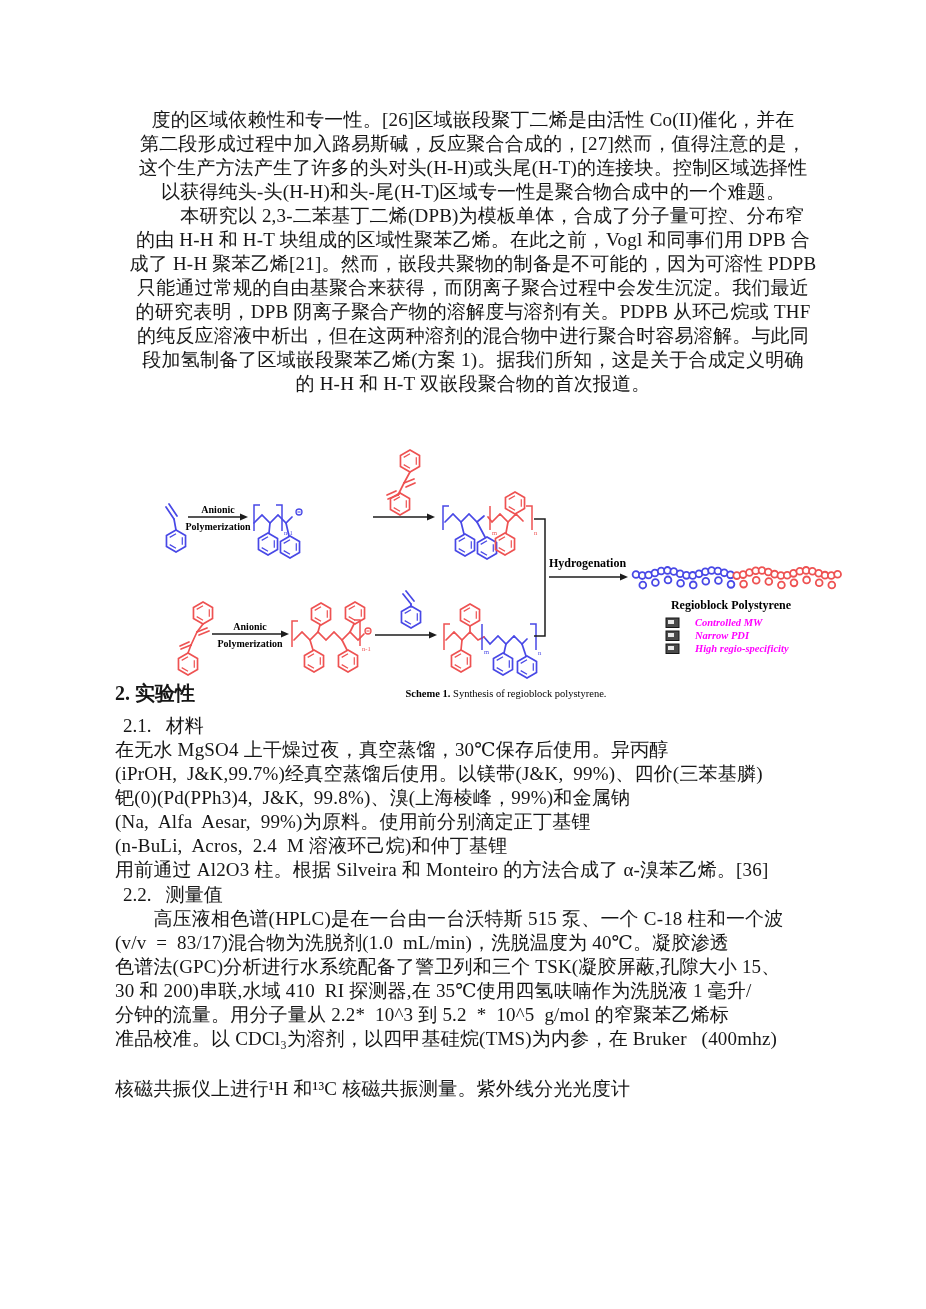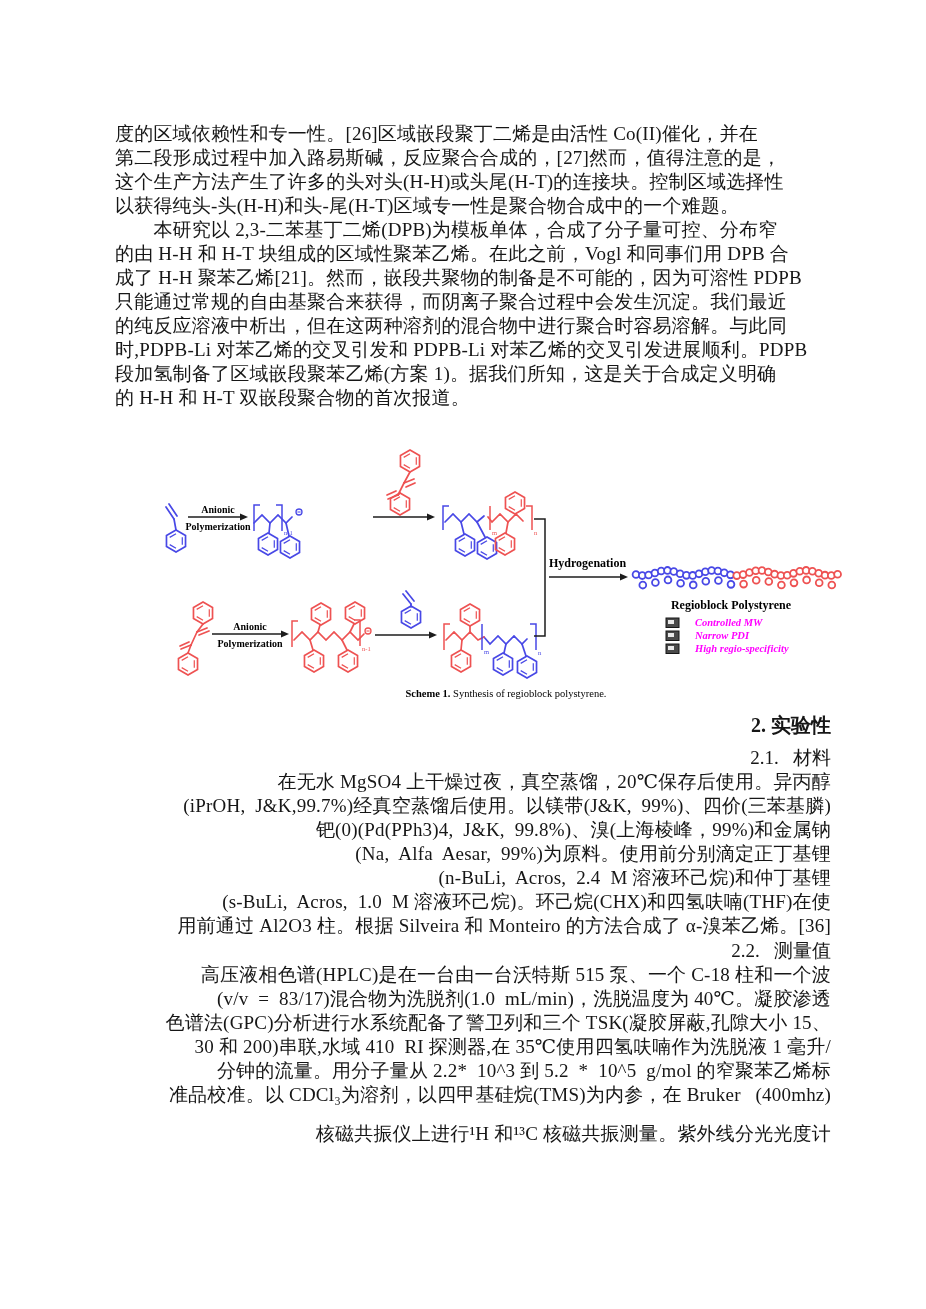--- a/index.html
+++ b/index.html
@@ -5,28 +5,28 @@
   html,body{margin:0;padding:0;}
   body{
     width:926px;height:1309px;background:#ffffff;position:relative;
     font-family:"Liberation Serif","DejaVu Serif",serif;color:#161616;
     overflow:hidden;
   }
   .tline{
     white-space:pre;font-size:19px;line-height:24px;height:24px;
     letter-spacing:0.2px;
   }
-  #intro{position:absolute;left:115px;top:122px;width:716px;}
+  #intro{position:absolute;left:115px;top:108px;width:716px;text-align:center;}
   #scheme{position:absolute;left:138px;top:445px;margin:0;width:734px;height:264px;text-align:center;}
-  #experimental{position:absolute;left:115px;top:712px;width:716px;text-align:right;}
+  #experimental{position:absolute;left:115px;top:680px;width:716px;}
   .section-heading{
     font-size:20px;font-weight:bold;margin:0 0 6px 0;line-height:27px;white-space:pre;
   }
   .subhead{font-size:19px;line-height:25px;height:25px;padding-left:8px;white-space:pre;}
-  .nmr-line{margin-top:15px;}
+  .nmr-line{margin-top:26px;}
   svg text{font-family:"Liberation Serif","DejaVu Serif",serif;}
   .svg-bold{font-weight:bold;}
   .svg-caption{font-size:10.5px;}
   .bullet-text{font-weight:bold;font-style:italic;font-size:10.5px;}
 </style>
 </head>
 <body>
 
 <div class="page">
 
@@ -35,22 +35,22 @@
         <div class="tline">度的区域依赖性和专一性。[26]区域嵌段聚丁二烯是由活性 Co(II)催化，并在</div>
         <div class="tline">第二段形成过程中加入路易斯碱，反应聚合合成的，[27]然而，值得注意的是，</div>
         <div class="tline">这个生产方法产生了许多的头对头(H-H)或头尾(H-T)的连接块。控制区域选择性</div>
         <div class="tline">以获得纯头-头(H-H)和头-尾(H-T)区域专一性是聚合物合成中的一个难题。</div>
       </div>
     <div class="para">
         <div class="tline">　　本研究以 2,3-二苯基丁二烯(DPB)为模板单体，合成了分子量可控、分布窄</div>
         <div class="tline">的由 H-H 和 H-T 块组成的区域性聚苯乙烯。在此之前，Vogl 和同事们用 DPB 合</div>
         <div class="tline">成了 H-H 聚苯乙烯[21]。然而，嵌段共聚物的制备是不可能的，因为可溶性 PDPB</div>
         <div class="tline">只能通过常规的自由基聚合来获得，而阴离子聚合过程中会发生沉淀。我们最近</div>
+        <div class="tline">的研究表明，DPB 阴离子聚合产物的溶解度与溶剂有关。PDPB 从环己烷或 THF</div>
         <div class="tline">的纯反应溶液中析出，但在这两种溶剂的混合物中进行聚合时容易溶解。与此同</div>
-        <div class="tline">时,PDPB-Li 对苯乙烯的交叉引发和 PDPB-Li 对苯乙烯的交叉引发进展顺利。PDPB</div>
         <div class="tline">段加氢制备了区域嵌段聚苯乙烯(方案 1)。据我们所知，这是关于合成定义明确</div>
         <div class="tline">的 H-H 和 H-T 双嵌段聚合物的首次报道。</div>
       </div>
   </section>
 
   <figure id="scheme">
     <svg id="scheme-svg" viewBox="140 445 734 264" width="734" height="264">
       <g id="scheme-structures">
           <polygon points="178,530 168.47372055837118,535.5 168.47372055837118,546.5 178,552 187.52627944162882,546.5 187.52627944162882,535.5" fill="none" stroke="#4848e6" stroke-width="1.7"></polygon>
           <line x1="178" y1="533.74" x2="171.71265556852498" y2="537.37" stroke="#4848e6" stroke-width="1.2"></line>
@@ -276,26 +276,25 @@
       <text class="svg-caption" text-anchor="middle" x="508" y="697">
         <tspan class="svg-bold">Scheme 1.</tspan><tspan>  Synthesis of regioblock polystyrene.</tspan>
       </text>
     </svg>
   </figure>
 
   <section id="experimental">
     <h2 class="section-heading">2. 实验性</h2>
     <div class="subhead">2.1.   材料</div>
     <div class="para">
-        <div class="tline">在无水 MgSO4 上干燥过夜，真空蒸馏，20℃保存后使用。异丙醇</div>
+        <div class="tline">在无水 MgSO4 上干燥过夜，真空蒸馏，30℃保存后使用。异丙醇</div>
         <div class="tline">(iPrOH,  J&amp;K,99.7%)经真空蒸馏后使用。以镁带(J&amp;K,  99%)、四价(三苯基膦)</div>
         <div class="tline">钯(0)(Pd(PPh3)4,  J&amp;K,  99.8%)、溴(上海棱峰，99%)和金属钠</div>
         <div class="tline">(Na,  Alfa  Aesar,  99%)为原料。使用前分别滴定正丁基锂</div>
         <div class="tline">(n-BuLi,  Acros,  2.4  M 溶液环己烷)和仲丁基锂</div>
-        <div class="tline">(s-BuLi,  Acros,  1.0  M 溶液环己烷)。环己烷(CHX)和四氢呋喃(THF)在使</div>
         <div class="tline">用前通过 Al2O3 柱。根据 Silveira 和 Monteiro 的方法合成了 α-溴苯乙烯。[36]</div>
       </div>
     <div class="subhead">2.2.   测量值</div>
     <div class="para">
         <div class="tline">　　高压液相色谱(HPLC)是在一台由一台沃特斯 515 泵、一个 C-18 柱和一个波</div>
         <div class="tline">(v/v  =  83/17)混合物为洗脱剂(1.0  mL/min)，洗脱温度为 40℃。凝胶渗透</div>
         <div class="tline">色谱法(GPC)分析进行水系统配备了警卫列和三个 TSK(凝胶屏蔽,孔隙大小 15、</div>
         <div class="tline">30 和 200)串联,水域 410  RI 探测器,在 35℃使用四氢呋喃作为洗脱液 1 毫升/</div>
         <div class="tline">分钟的流量。用分子量从 2.2*  10^3 到 5.2  *  10^5  g/mol 的窄聚苯乙烯标</div>
         <div class="tline">准品校准。以 CDCl₃为溶剂，以四甲基硅烷(TMS)为内参，在 Bruker   (400mhz)</div>

